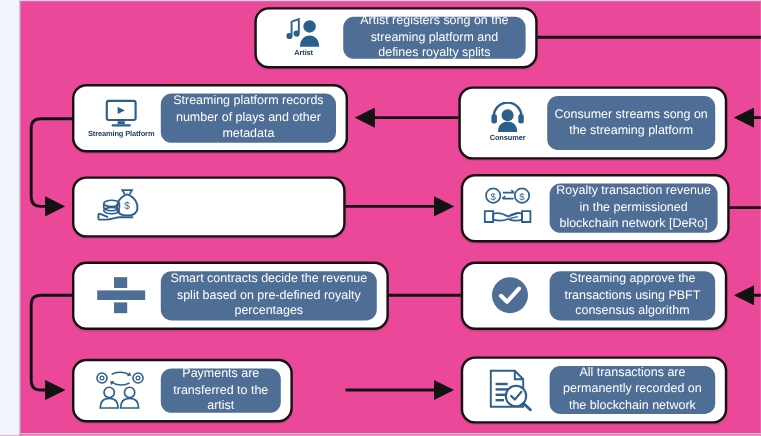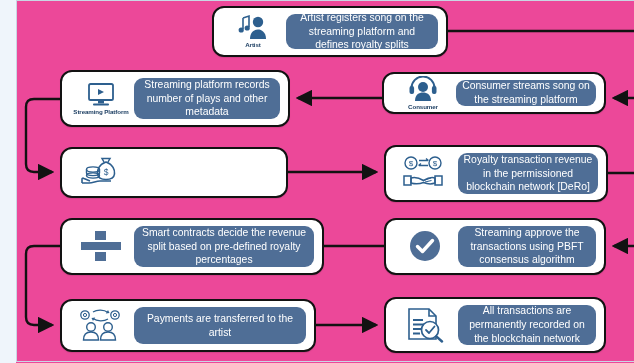--- a/index.html
+++ b/index.html
@@ -78,26 +78,26 @@
     padding: 7px 5px;
     align-self: stretch;
     margin: 6px 2px 6px 0;
     display: flex;
     align-items: center;
     justify-content: center;
   }
   
   #node-artist      { left: 196px; top: 6px;   width: 236px; height: 51px; }
   #node-streaming   { left: 44px;  top: 70px;  width: 230px; height: 57px; }
-  #node-consumer    { left: 366px; top: 72px;  width: 224px; height: 42px; }
+  #node-consumer    { left: 366px; top: 72px;  width: 224px; height: 61px; }
   #node-revenue     { left: 44px;  top: 147px; width: 228px; height: 51px; }
   #node-royalty     { left: 368px; top: 145px; width: 224px; height: 57px; }
   #node-smart       { left: 44px;  top: 218px; width: 264px; height: 57px; }
   #node-validators  { left: 368px; top: 218px; width: 222px; height: 57px; }
-  #node-payments    { left: 44px;  top: 299px; width: 256px; height: 53px; }
+  #node-payments    { left: 44px;  top: 299px; width: 184px; height: 53px; }
   #node-record      { left: 368px; top: 297px; width: 222px; height: 56px; }
 </style>
 </head>
 <body>
 
 <div id="canvas">
 
   <svg class="connectors" viewBox="0 0 634 363">
     <defs>
       <marker id="arrow" markerWidth="7" markerHeight="7" refX="6" refY="3.5" orient="auto">

